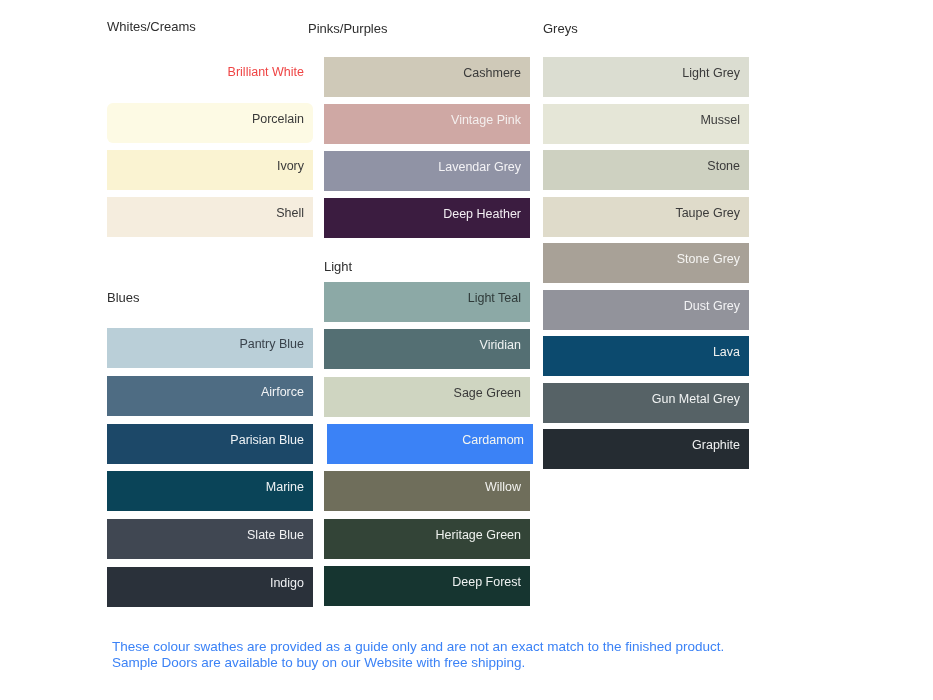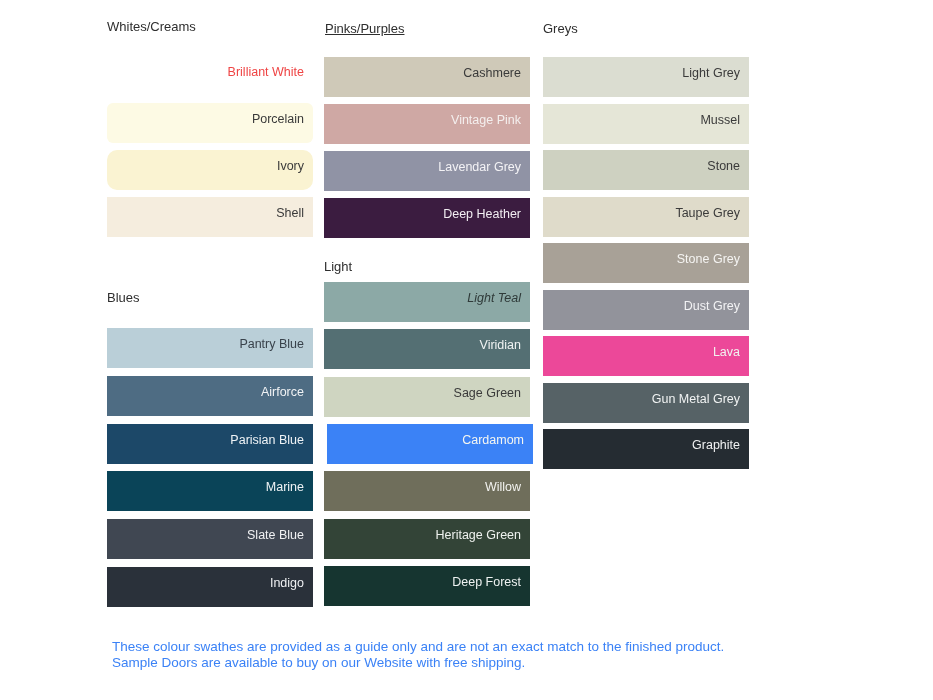--- a/index.html
+++ b/index.html
@@ -49,27 +49,27 @@
 
 <div id="page">
   <div id="chart">
       <div class="section-title" style="left: 107px; top: 19px;">Whites/Creams</div>
       <div class="swatch" style="left: 107px; top: 56px; background: rgb(255, 255, 255);">
         <span class="swatch-label" style="color: #ef4444;">Brilliant White</span>
       </div>
       <div class="swatch" style="left: 107px; top: 103px; background: rgb(253, 250, 228); border-radius: 6px;">
         <span class="swatch-label" style="color: rgb(58, 58, 58);">Porcelain</span>
       </div>
-      <div class="swatch" style="left: 107px; top: 150px; background: rgb(250, 243, 210); border-radius: 10px;">
+      <div class="swatch" style="left: 107px; top: 150px; background: rgb(250, 243, 210);">
         <span class="swatch-label" style="color: rgb(58, 58, 58);">Ivory</span>
       </div>
       <div class="swatch" style="left: 107px; top: 197px; background: rgb(245, 237, 222);">
         <span class="swatch-label" style="color: rgb(58, 58, 58);">Shell</span>
       </div>
-      <div class="section-title" style="left: 325px; top: 21px; text-decoration: underline;">Pinks/Purples</div>
+      <div class="section-title" style="left: 308px; top: 21px;">Pinks/Purples</div>
       <div class="swatch" style="left: 324px; top: 57px; background: rgb(207, 201, 184);">
         <span class="swatch-label" style="color: rgb(58, 58, 58);">Cashmere</span>
       </div>
       <div class="swatch" style="left: 324px; top: 104px; background: rgb(207, 168, 164);">
         <span class="swatch-label" style="color: rgb(244, 239, 238);">Vintage Pink</span>
       </div>
       <div class="swatch" style="left: 324px; top: 151px; background: rgb(144, 147, 165);">
         <span class="swatch-label" style="color: rgb(244, 243, 246);">Lavendar Grey</span>
       </div>
       <div class="swatch" style="left: 324px; top: 198px; background: rgb(59, 28, 64);">
@@ -87,21 +87,21 @@
       </div>
       <div class="swatch" style="left: 543px; top: 196.5px; background: rgb(223, 219, 202);">
         <span class="swatch-label" style="color: rgb(58, 58, 58);">Taupe Grey</span>
       </div>
       <div class="swatch" style="left: 543px; top: 243px; background: rgb(168, 161, 151);">
         <span class="swatch-label" style="color: rgb(245, 244, 242);">Stone Grey</span>
       </div>
       <div class="swatch" style="left: 543px; top: 289.5px; background: rgb(146, 147, 155);">
         <span class="swatch-label" style="color: rgb(243, 243, 245);">Dust Grey</span>
       </div>
-      <div class="swatch" style="left: 543px; top: 336px; background: #ec4899;">
+      <div class="swatch" style="left: 543px; top: 336px; background: #0c4a6e;">
         <span class="swatch-label" style="color: rgb(242, 242, 240);">Lava</span>
       </div>
       <div class="swatch" style="left: 543px; top: 382.5px; background: rgb(86, 98, 102); padding-left: 20px;">
         <span class="swatch-label" style="color: rgb(241, 243, 243);">Gun Metal Grey</span>
       </div>
       <div class="swatch" style="left: 543px; top: 429px; background: rgb(37, 44, 50);">
         <span class="swatch-label" style="color: rgb(240, 241, 242);">Graphite</span>
       </div>
       <div class="section-title" style="left: 107px; top: 290px;">Blues</div>
       <div class="swatch" style="left: 107px; top: 328px; background: rgb(186, 207, 216);">
@@ -117,21 +117,21 @@
         <span class="swatch-label" style="color: rgb(238, 243, 245);">Marine</span>
       </div>
       <div class="swatch" style="left: 107px; top: 519.2px; background: rgb(64, 71, 82);">
         <span class="swatch-label" style="color: rgb(240, 241, 243);">Slate Blue</span>
       </div>
       <div class="swatch" style="left: 107px; top: 567px; background: rgb(42, 49, 58);">
         <span class="swatch-label" style="color: rgb(239, 240, 242);">Indigo</span>
       </div>
       <div class="section-title" style="left: 324px; top: 259px;">Light</div>
       <div class="swatch" style="left: 324px; top: 282px; background: rgb(140, 169, 166);">
-        <span class="swatch-label" style="color: rgb(47, 58, 57); font-style: italic;">Light Teal</span>
+        <span class="swatch-label" style="color: rgb(47, 58, 57);">Light Teal</span>
       </div>
       <div class="swatch" style="left: 324px; top: 329.3px; background: rgb(84, 111, 115);">
         <span class="swatch-label" style="color: rgb(240, 243, 243);">Viridian</span>
       </div>
       <div class="swatch" style="left: 324px; top: 376.6px; background: rgb(207, 213, 193);">
         <span class="swatch-label" style="color: rgb(58, 58, 58);">Sage Green</span>
       </div>
       <div class="swatch" style="left: 327px; top: 423.9px; background: #3b82f6;">
         <span class="swatch-label" style="color: rgb(245, 246, 241);">Cardamom</span>
       </div>

